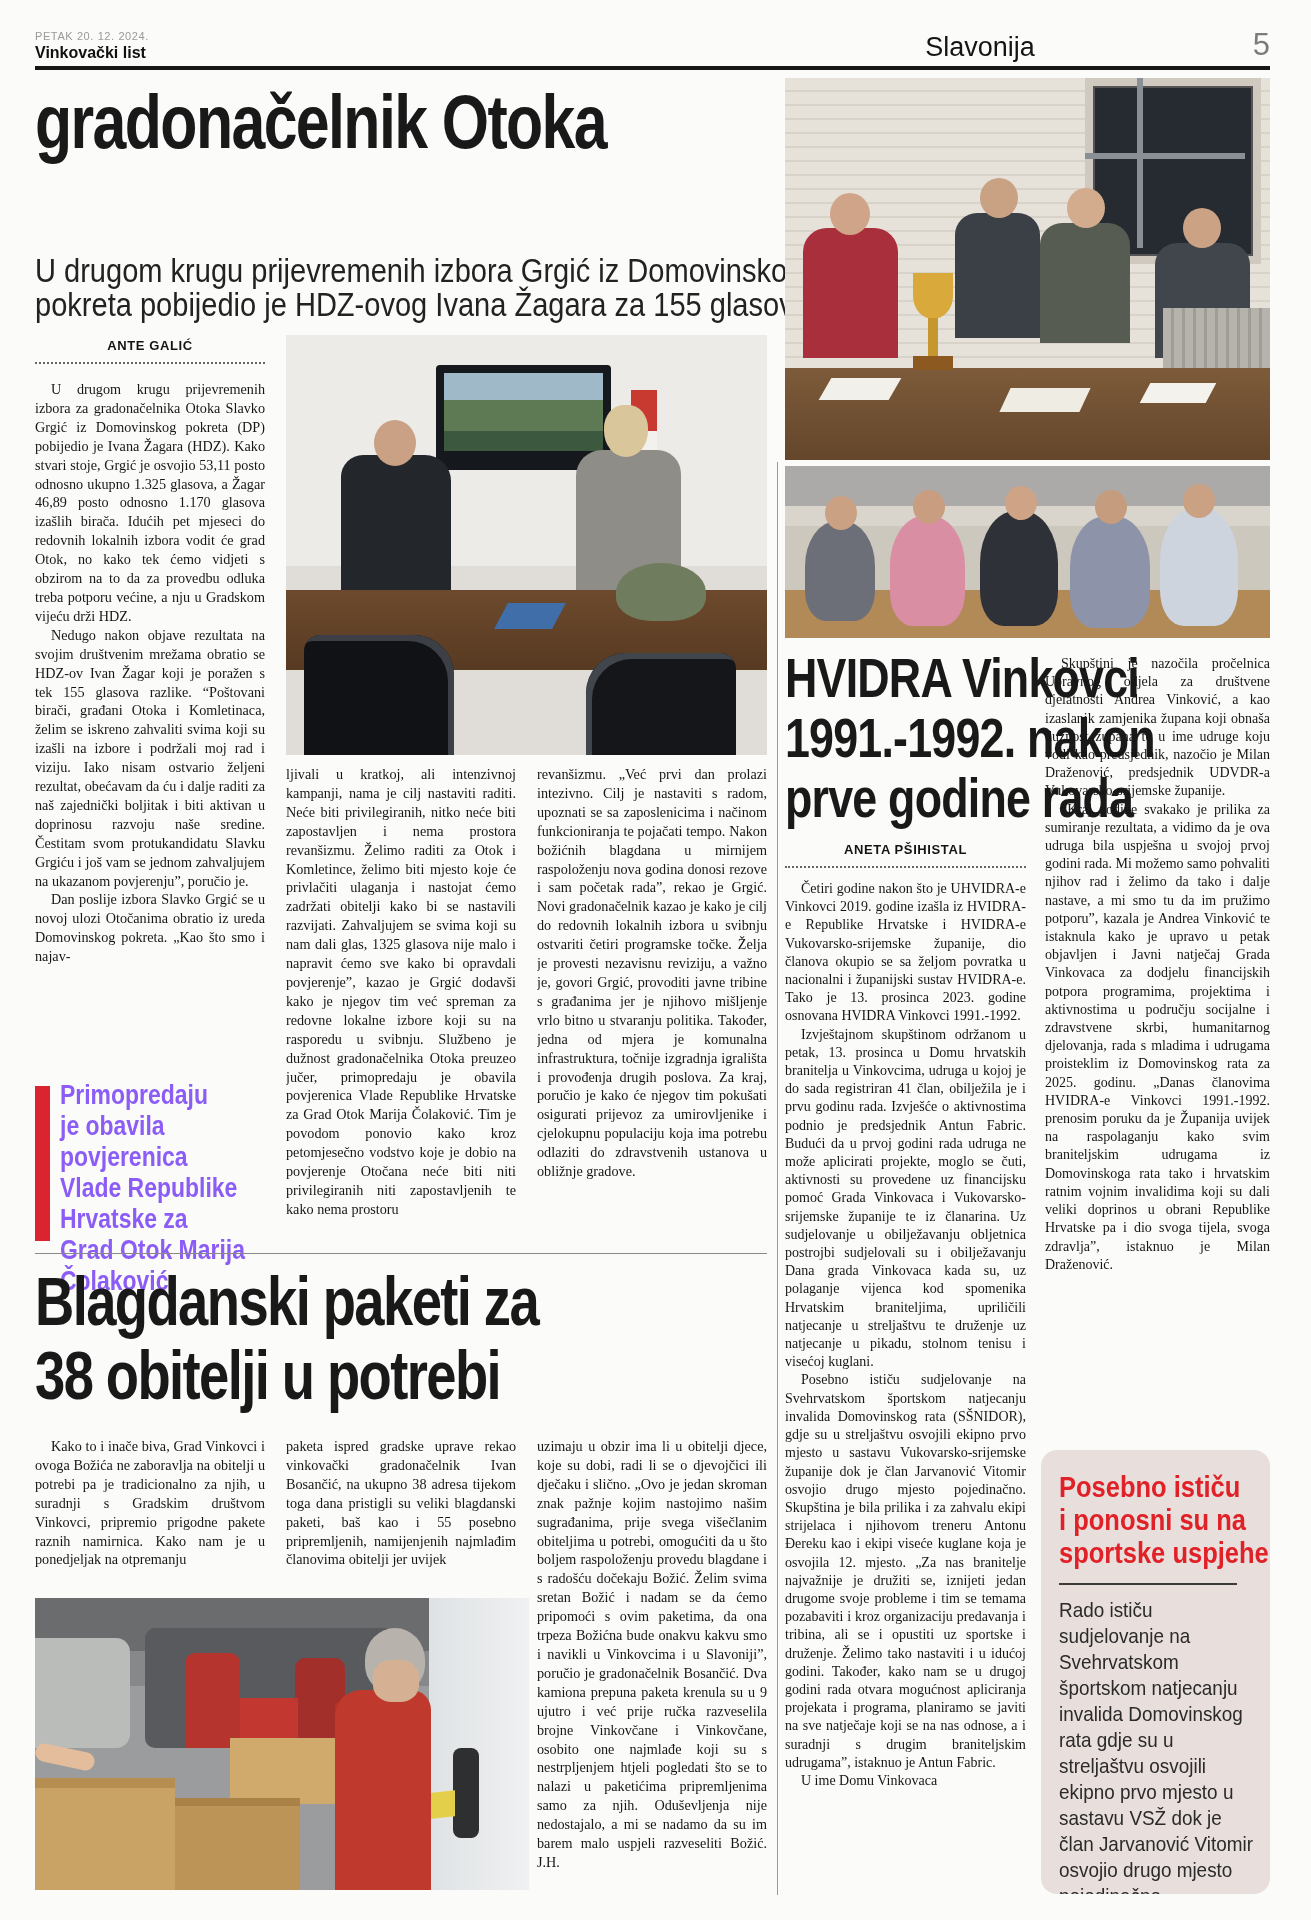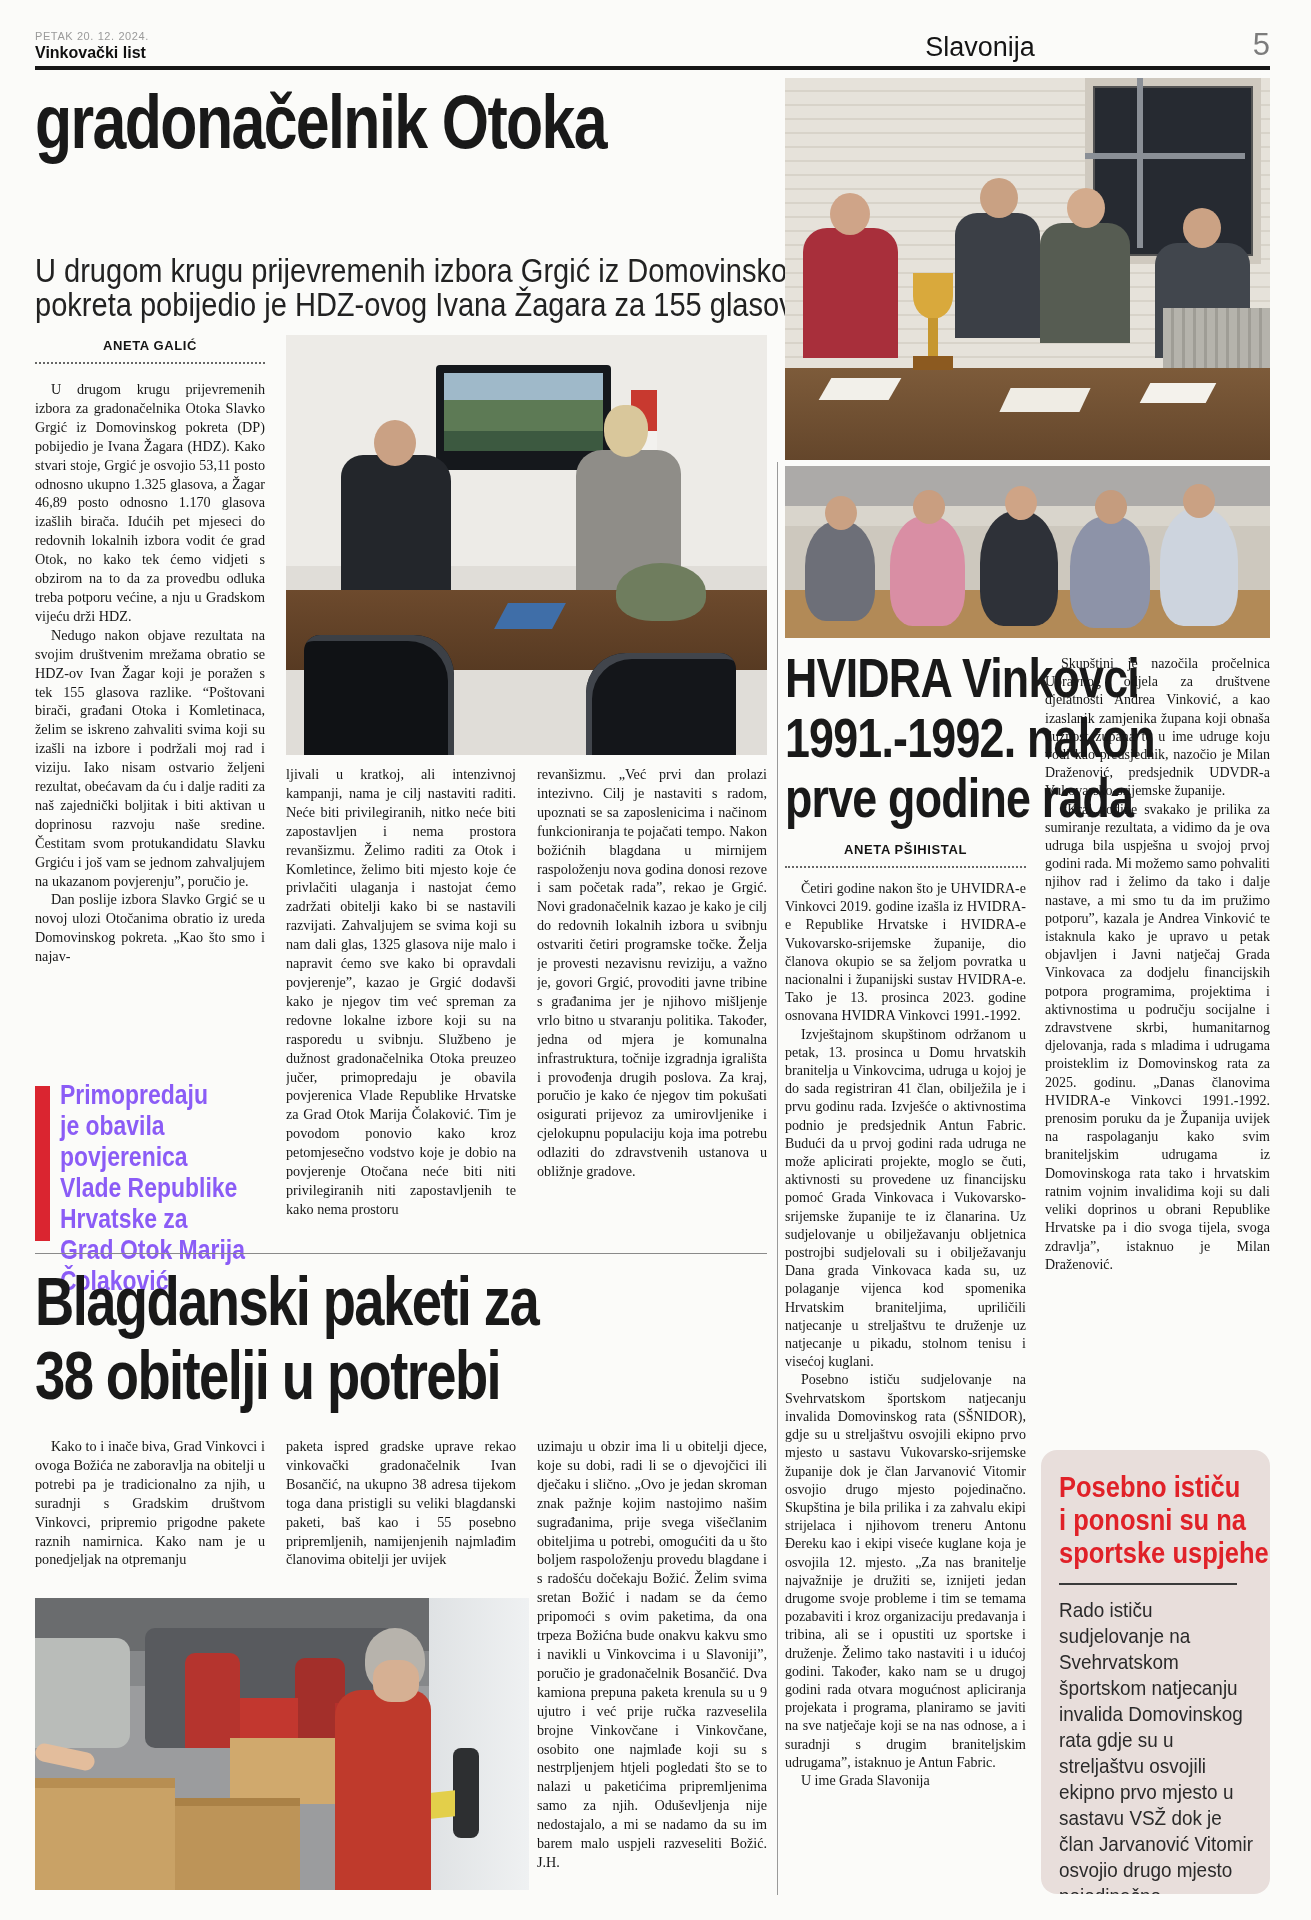--- a/index.html
+++ b/index.html
@@ -128,21 +128,21 @@
   <div class="abs hdr-page">5</div>
   <div class="abs hdr-rule"></div>
 
   <div class="abs" style="left:35px;top:82px;">
     <div class="h1-line"><span class="cond">gradonačelnik Otoka</span></div>
   </div>
   <div class="abs subhead" style="left:35px;top:254px;">
     <div><span class="cond">U drugom krugu prijevremenih izbora Grgić iz Domovinskog</span></div>
     <div><span class="cond">pokreta pobijedio je HDZ-ovog Ivana Žagara za 155 glasova</span></div>
   </div>
-  <div class="abs byline" style="left:35px;top:338px;width:230px;">ANETA GALIĆ</div>
+  <div class="abs byline" style="left:35px;top:338px;width:230px;">ANTE GALIĆ</div>
 
   <div class="abs bodycol" style="left:35px;top:380px;width:230px;height:672px;">
     <p>U drugom krugu prijevremenih izbora za gradonačelnika Otoka Slavko Grgić iz Domovinskog pokreta (DP) pobijedio je Ivana Žagara (HDZ). Kako stvari stoje, Grgić je osvojio 53,11 posto odnosno ukupno 1.325 glasova, a Žagar 46,89 posto odnosno 1.170 glasova izašlih birača. Idućih pet mjeseci do redovnih lokalnih izbora vodit će grad Otok, no kako tek ćemo vidjeti s obzirom na to da za provedbu odluka treba potporu većine, a nju u Gradskom vijeću drži HDZ.</p>
     <p>Nedugo nakon objave rezultata na svojim društvenim mrežama obratio se HDZ-ov Ivan Žagar koji je poražen s tek 155 glasova razlike. “Poštovani birači, građani Otoka i Komletinaca, želim se iskreno zahvaliti svima koji su izašli na izbore i podržali moj rad i viziju. Iako nisam ostvario željeni rezultat, obećavam da ću i dalje raditi za naš zajednički boljitak i biti aktivan u doprinosu razvoju naše sredine. Čestitam svom protukandidatu Slavku Grgiću i još vam se jednom zahvaljujem na ukazanom povjerenju”, poručio je.</p>
     <p>Dan poslije izbora Slavko Grgić se u novoj ulozi Otočanima obratio iz ureda Domovinskog pokreta. „Kao što smo i najav-</p>
   </div>
 
   <div class="abs photo ph-office">
     <div class="tv"></div>
     <div class="tv-img"></div>
@@ -220,21 +220,21 @@
     <div class="h3-line"><span class="cond">1991.-1992. nakon</span></div>
     <div class="h3-line"><span class="cond">prve godine rada</span></div>
   </div>
 
   <div class="abs byline" style="left:785px;top:842px;width:241px;">ANETA PŠIHISTAL</div>
 
   <div class="abs bodycol hvcol" style="left:785px;top:880px;width:241px;height:1012px;">
     <p>Četiri godine nakon što je UHVIDRA-e Vinkovci 2019. godine izašla iz HVIDRA-e Republike Hrvatske i HVIDRA-e Vukovarsko-srijemske županije, dio članova okupio se sa željom povratka u nacionalni i županijski sustav HVIDRA-e. Tako je 13. prosinca 2023. godine osnovana HVIDRA Vinkovci 1991.-1992.</p>
     <p>Izvještajnom skupštinom održanom u petak, 13. prosinca u Domu hrvatskih branitelja u Vinkovcima, udruga u kojoj je do sada registriran 41 član, obilježila je i prvu godinu rada. Izvješće o aktivnostima podnio je predsjednik Antun Fabric. Budući da u prvoj godini rada udruga ne može aplicirati projekte, moglo se čuti, aktivnosti su provedene uz financijsku pomoć Grada Vinkovaca i Vukovarsko-srijemske županije te iz članarina. Uz sudjelovanje u obilježavanju obljetnica postrojbi sudjelovali su i obilježavanju Dana grada Vinkovaca kada su, uz polaganje vijenca kod spomenika Hrvatskim braniteljima, upriličili natjecanje u streljaštvu te druženje uz natjecanje u pikadu, stolnom tenisu i visećoj kuglani.</p>
     <p>Posebno ističu sudjelovanje na Svehrvatskom športskom natjecanju invalida Domovinskog rata (SŠNIDOR), gdje su u streljaštvu osvojili ekipno prvo mjesto u sastavu Vukovarsko-srijemske županije dok je član Jarvanović Vitomir osvojio drugo mjesto pojedinačno. Skupština je bila prilika i za zahvalu ekipi strijelaca i njihovom treneru Antonu Đereku kao i ekipi viseće kuglane koja je osvojila 12. mjesto. „Za nas branitelje najvažnije je družiti se, iznijeti jedan drugome svoje probleme i tim se temama pozabaviti i kroz organizaciju predavanja i tribina, ali se i opustiti uz sportske i druženje. Želimo tako nastaviti i u idućoj godini. Također, kako nam se u drugoj godini rada otvara mogućnost apliciranja projekata i programa, planiramo se javiti na sve natječaje koji se na nas odnose, a i suradnji s drugim braniteljskim udrugama”, istaknuo je Antun Fabric.</p>
-    <p>U ime Grada Slavonija</p>
+    <p>U ime Domu Vinkovaca</p>
   </div>
 
   <div class="abs bodycol hvcol" style="left:1045px;top:655px;width:225px;height:775px;">
     <p>Skupštini je nazočila pročelnica Upravnog odjela za društvene djelatnosti Andrea Vinković, a kao izaslanik zamjenika župana koji obnaša dužnost župana te u ime udruge koju vodi kao predsjednik, nazočio je Milan Draženović, predsjednik UDVDR-a Vukovarsko-srijemske županije.</p>
     <p>“Kraj godine svakako je prilika za sumiranje rezultata, a vidimo da je ova udruga bila uspješna u svojoj prvoj godini rada. Mi možemo samo pohvaliti njihov rad i želimo da tako i dalje nastave, a mi smo tu da im pružimo potporu”, kazala je Andrea Vinković te istaknula kako je upravo u petak objavljen i Javni natječaj Grada Vinkovaca za dodjelu financijskih potpora programima, projektima i aktivnostima u području socijalne i zdravstvene skrbi, humanitarnog djelovanja, rada s mladima i udrugama proisteklim iz Domovinskog rata za 2025. godinu. „Danas članovima HVIDRA-e Vinkovci 1991.-1992. prenosim poruku da je Županija uvijek na raspolaganju kako svim braniteljskim udrugama iz Domovinskoga rata tako i hrvatskim ratnim vojnim invalidima koji su dali veliki doprinos u obrani Republike Hrvatske pa i dio svoga tijela, svoga zdravlja”, istaknuo je Milan Draženović.</p>
   </div>
 
   <div class="abs redbox">
     <div class="redbox-title">
       <div><span class="cond">Posebno ističu</span></div>

